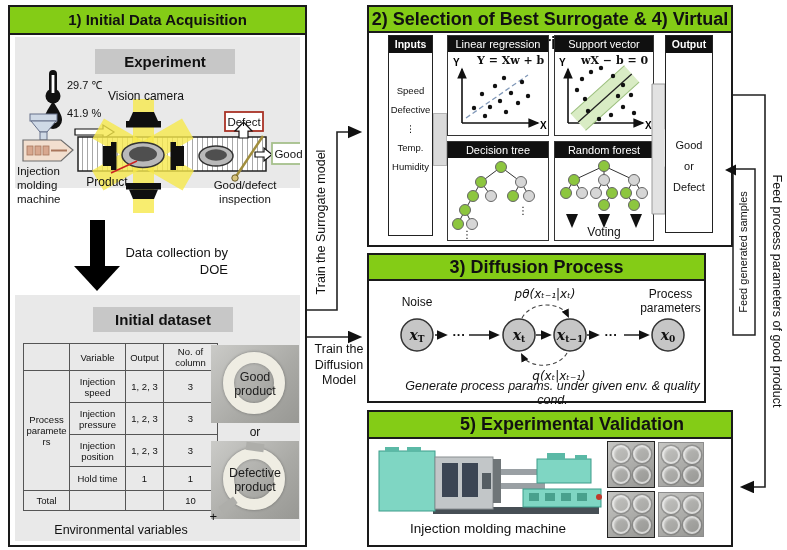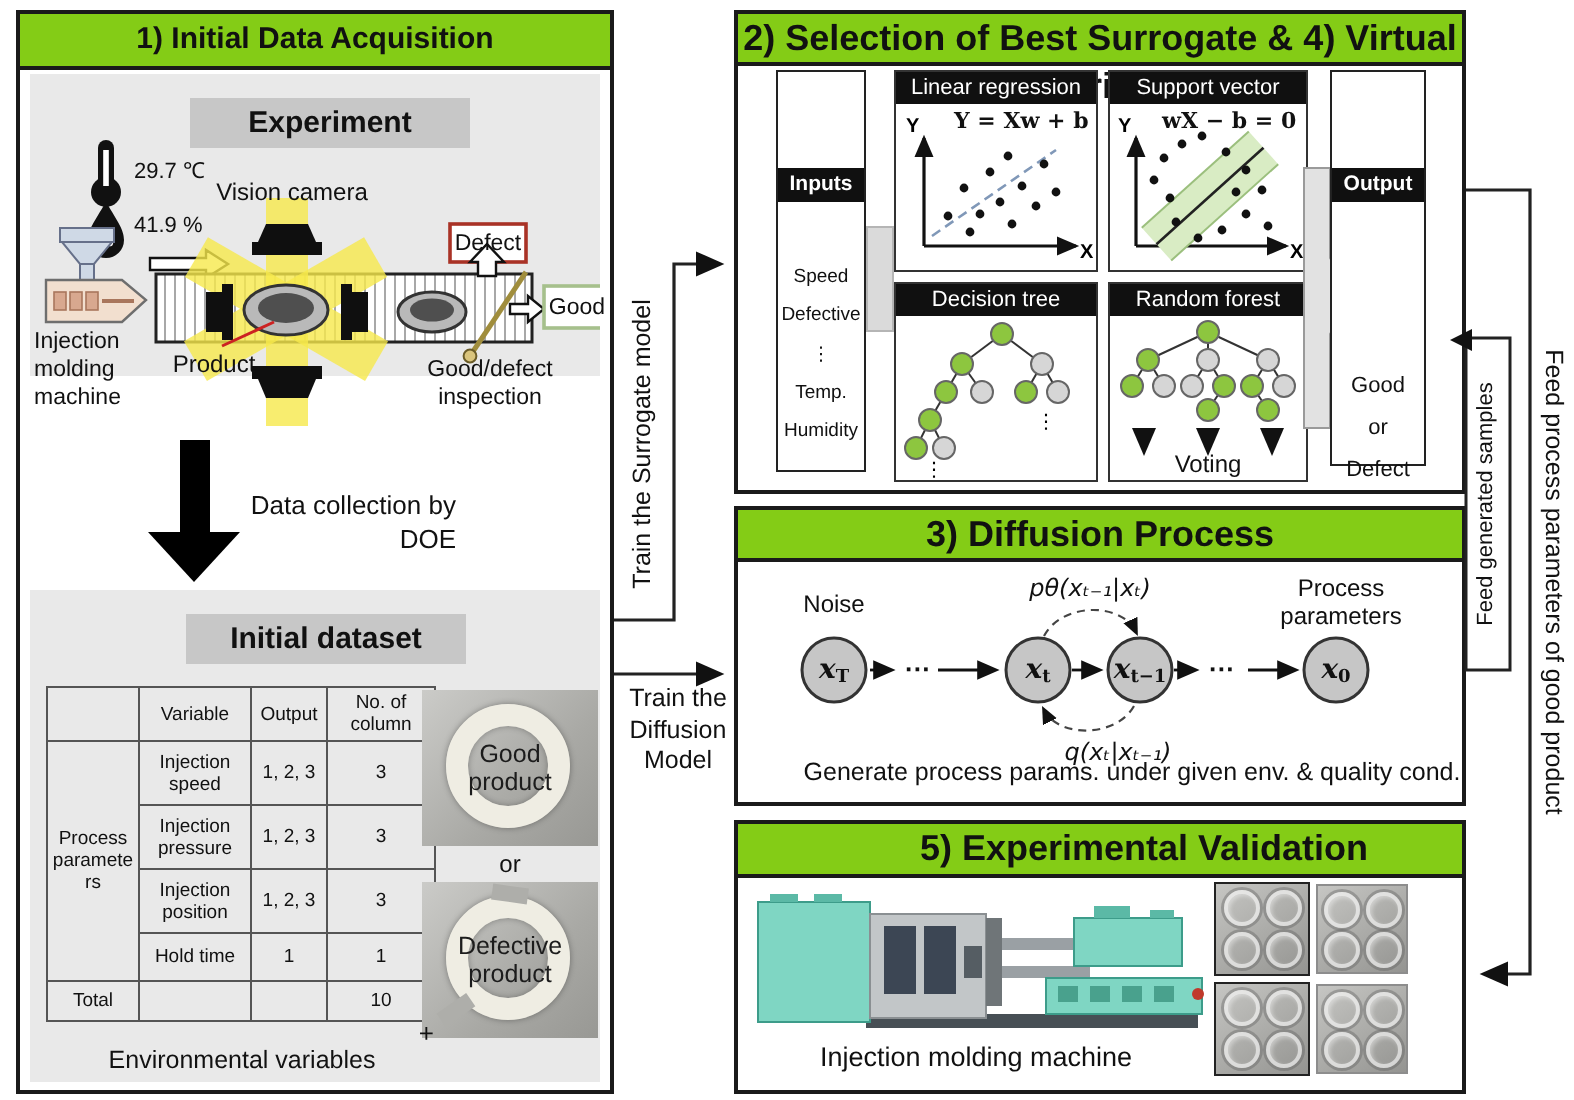--- a/index.html
+++ b/index.html
@@ -11,21 +11,21 @@
   .p1-header { height:28px; line-height:26px; font-size:15px; }
   .pr-header { height:26px; line-height:24px; font-size:18px; }
   .pbody { position:relative; width:100%; }
 
   .section { position:absolute; background:#e9e9e9; }
   .glabel { position:absolute; background:#c7c7c7; text-align:center; font-weight:bold; font-size:15px; }
   .abs { position:absolute; }
   .ctr { text-align:center; }
   .t11 { font-size:11px; } .t12 { font-size:12px; } .t13 { font-size:13px;text-align:right; }
 
-  .blackbox-hd { background:#101010; color:#fff; text-align:center; font-size:10.5px; height:17px; line-height:17px; font-weight:bold;margin-top:48px; }
+  .blackbox-hd { background:#101010; color:#fff; text-align:center; font-size:10.5px; height:17px; line-height:17px; font-weight:bold; }
   .modelbox { position:absolute; border:1.5px solid #333; background:#fff; }
   .modelbox .mhd { background:#101010; color:#fff; height:16px; line-height:16px; text-align:center; font-size:11px; }
   .mbody { position:relative; width:100%; height:85px; }
   .eq { position:absolute; font-weight:bold; font-size:11px; font-family:"DejaVu Serif", serif; }
 
   .iobox { position:absolute; border:1.5px solid #222; background:#fff; }
   .iobox .items { display:flex; flex-direction:column; align-items:center; }
 
   table.ds { border-collapse:collapse; font-size:9.5px; table-layout:fixed; }
   table.ds th, table.ds td { border:1px solid #555; text-align:center; vertical-align:middle; padding:2px 1px; word-wrap:break-word; font-weight:normal; }
@@ -390,21 +390,21 @@
         <div class="blackbox-hd">Output</div>
         <div class="items" style="padding-top:86px; gap:9px; font-size:11px;">
           <span>Good</span>
           <span>or</span>
           <span>Defect</span>
         </div>
       </div>
     </div>
   </div>
 
-  <div class="panel" style="left:367px; top:253px; width:366px; height:150px;">
+  <div class="panel" style="left:367px; top:253px; width:339px; height:150px;">
     <div class="panel-header pr-header">3) Diffusion Process</div>
     <div class="pbody" style="height:118px;">
       <svg width="362" height="118" viewBox="0 0 362 118" style="position:absolute; left:0; top:0;">
         <defs>
             <marker id="arrD" markerWidth="9" markerHeight="9" refX="6" refY="3.5" orient="auto">
               <path d="M0,0 L8,3.5 L0,7 Z" fill="#111"></path>
             </marker>
           </defs>
         <g stroke="#111" stroke-width="1.4">
           <line x1="66" y1="54" x2="76" y2="54" marker-end="url(#arrD)"></line>
@@ -437,21 +437,21 @@
           <span class="s">t</span>
         </div>
       <div class="nodelbl" style="left:184px; top:38px; width:34px; height:32px;">
           <span class="m">x</span>
           <span class="s">t−1</span>
         </div>
       <div class="nodelbl" style="left:282px; top:38px; width:34px; height:32px;">
           <span class="m">x</span>
           <span class="s">0</span>
         </div>
-      <div class="abs ctr" style="left:0; top:98px; width:100%; font-size:12.5px; padding-left:32px;">Generate process params. under given env. &amp; quality cond.</div>
+      <div class="abs ctr" style="left:0; top:98px; width:100%; font-size:12.5px; font-style:italic;padding-left:32px;">Generate process params. under given env. &amp; quality cond.</div>
     </div>
   </div>
 
   <div class="panel" style="left:367px; top:410px; width:366px; height:137px;">
     <div class="panel-header pr-header" style="height:27px; line-height:25px;padding-left:44px;">5) Experimental Validation</div>
     <div class="pbody" style="height:104px;">
       <svg class="abs" style="left:8px; top:6px;" width="228" height="72" viewBox="0 0 228 72">
         <rect x="56" y="62" width="166" height="7" fill="#474f55"></rect>
         <rect x="2" y="6" width="56" height="60" fill="#7fd6c3" stroke="#3d9c8a" stroke-width="1"></rect>
         <rect x="8" y="2" width="14" height="4" fill="#5bb9a6"></rect>

